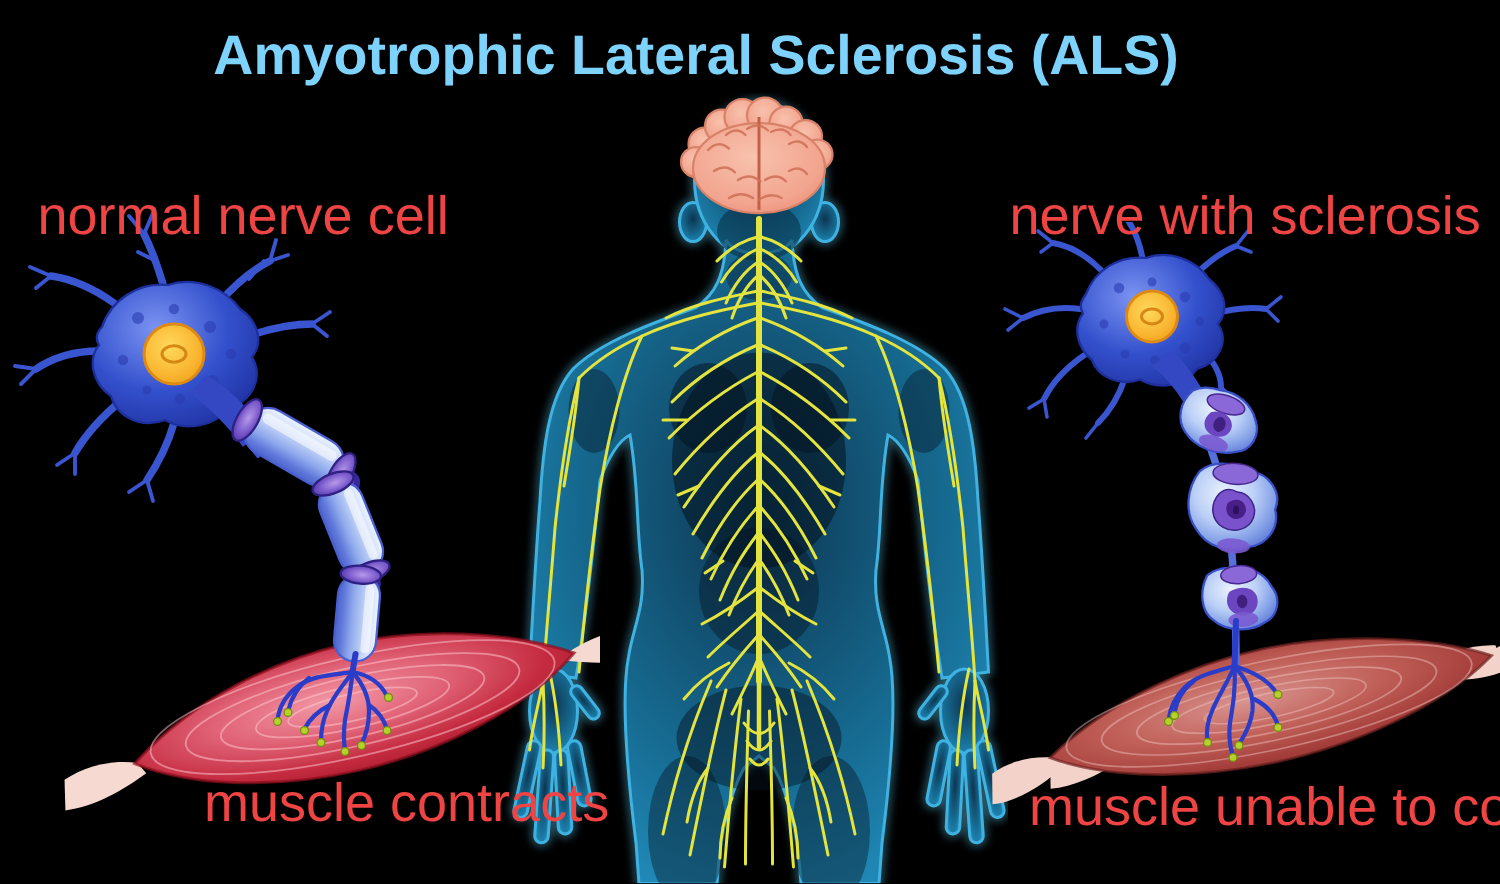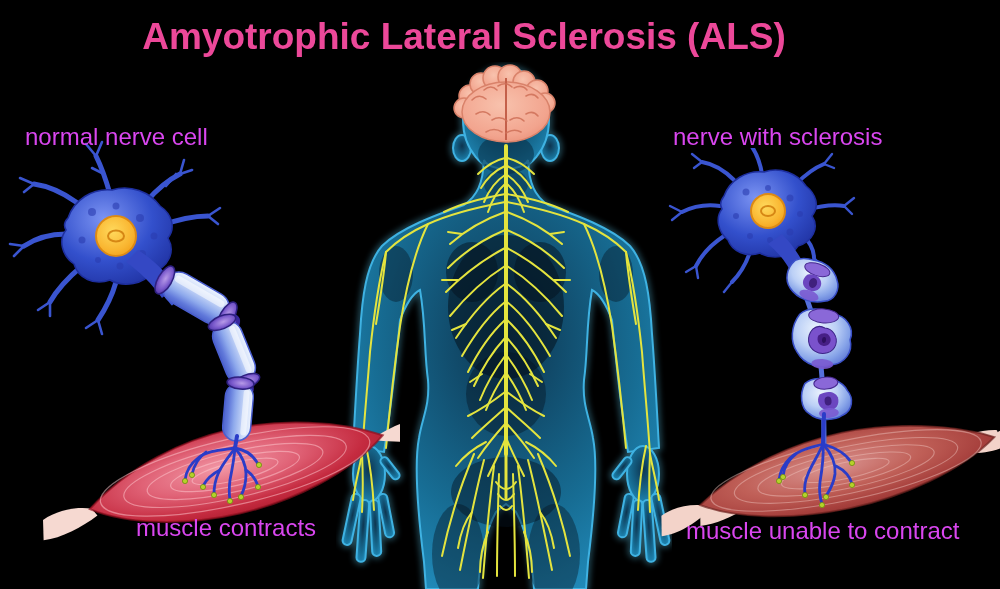--- a/index.html
+++ b/index.html
@@ -2,24 +2,24 @@
 <html><head>
 <meta charset="utf-8">
 <style>
   html,body{margin:0;padding:0;background:#000;}
   #stage{
     position:relative; width:1000px; height:589px; background:#000000;
     overflow:hidden; font-family:"Liberation Sans", sans-serif;
   }
   .title{
     position:absolute; top:16px; left:0; width:928px; text-align:center;
-    color:#ec4899; font-size:37px; font-weight:700; letter-spacing:0px;
+    color:#7dd3fc; font-size:37px; font-weight:700; letter-spacing:0px;
   }
   .label{
-    position:absolute; color:#d946ef; font-size:24px; font-weight:400; white-space:nowrap;
+    position:absolute; color:#ef4444; font-size:36px; font-weight:400; white-space:nowrap;
   }
   .lbl-normal-cell{ left:25px; top:123px; }
   .lbl-sclerosis{ left:673px; top:123px;text-align:center; }
   .lbl-contracts{ left:136px; top:514px;text-align:right; }
   .lbl-unable{ left:686px; top:517px; }
   svg{ position:absolute; display:block; }
   #body-svg{ left:336px; top:62px; }
   #left-neuron-svg{ left:0px; top:140px; }
   #right-neuron-svg{ left:658px; top:148px; }
 </style>

